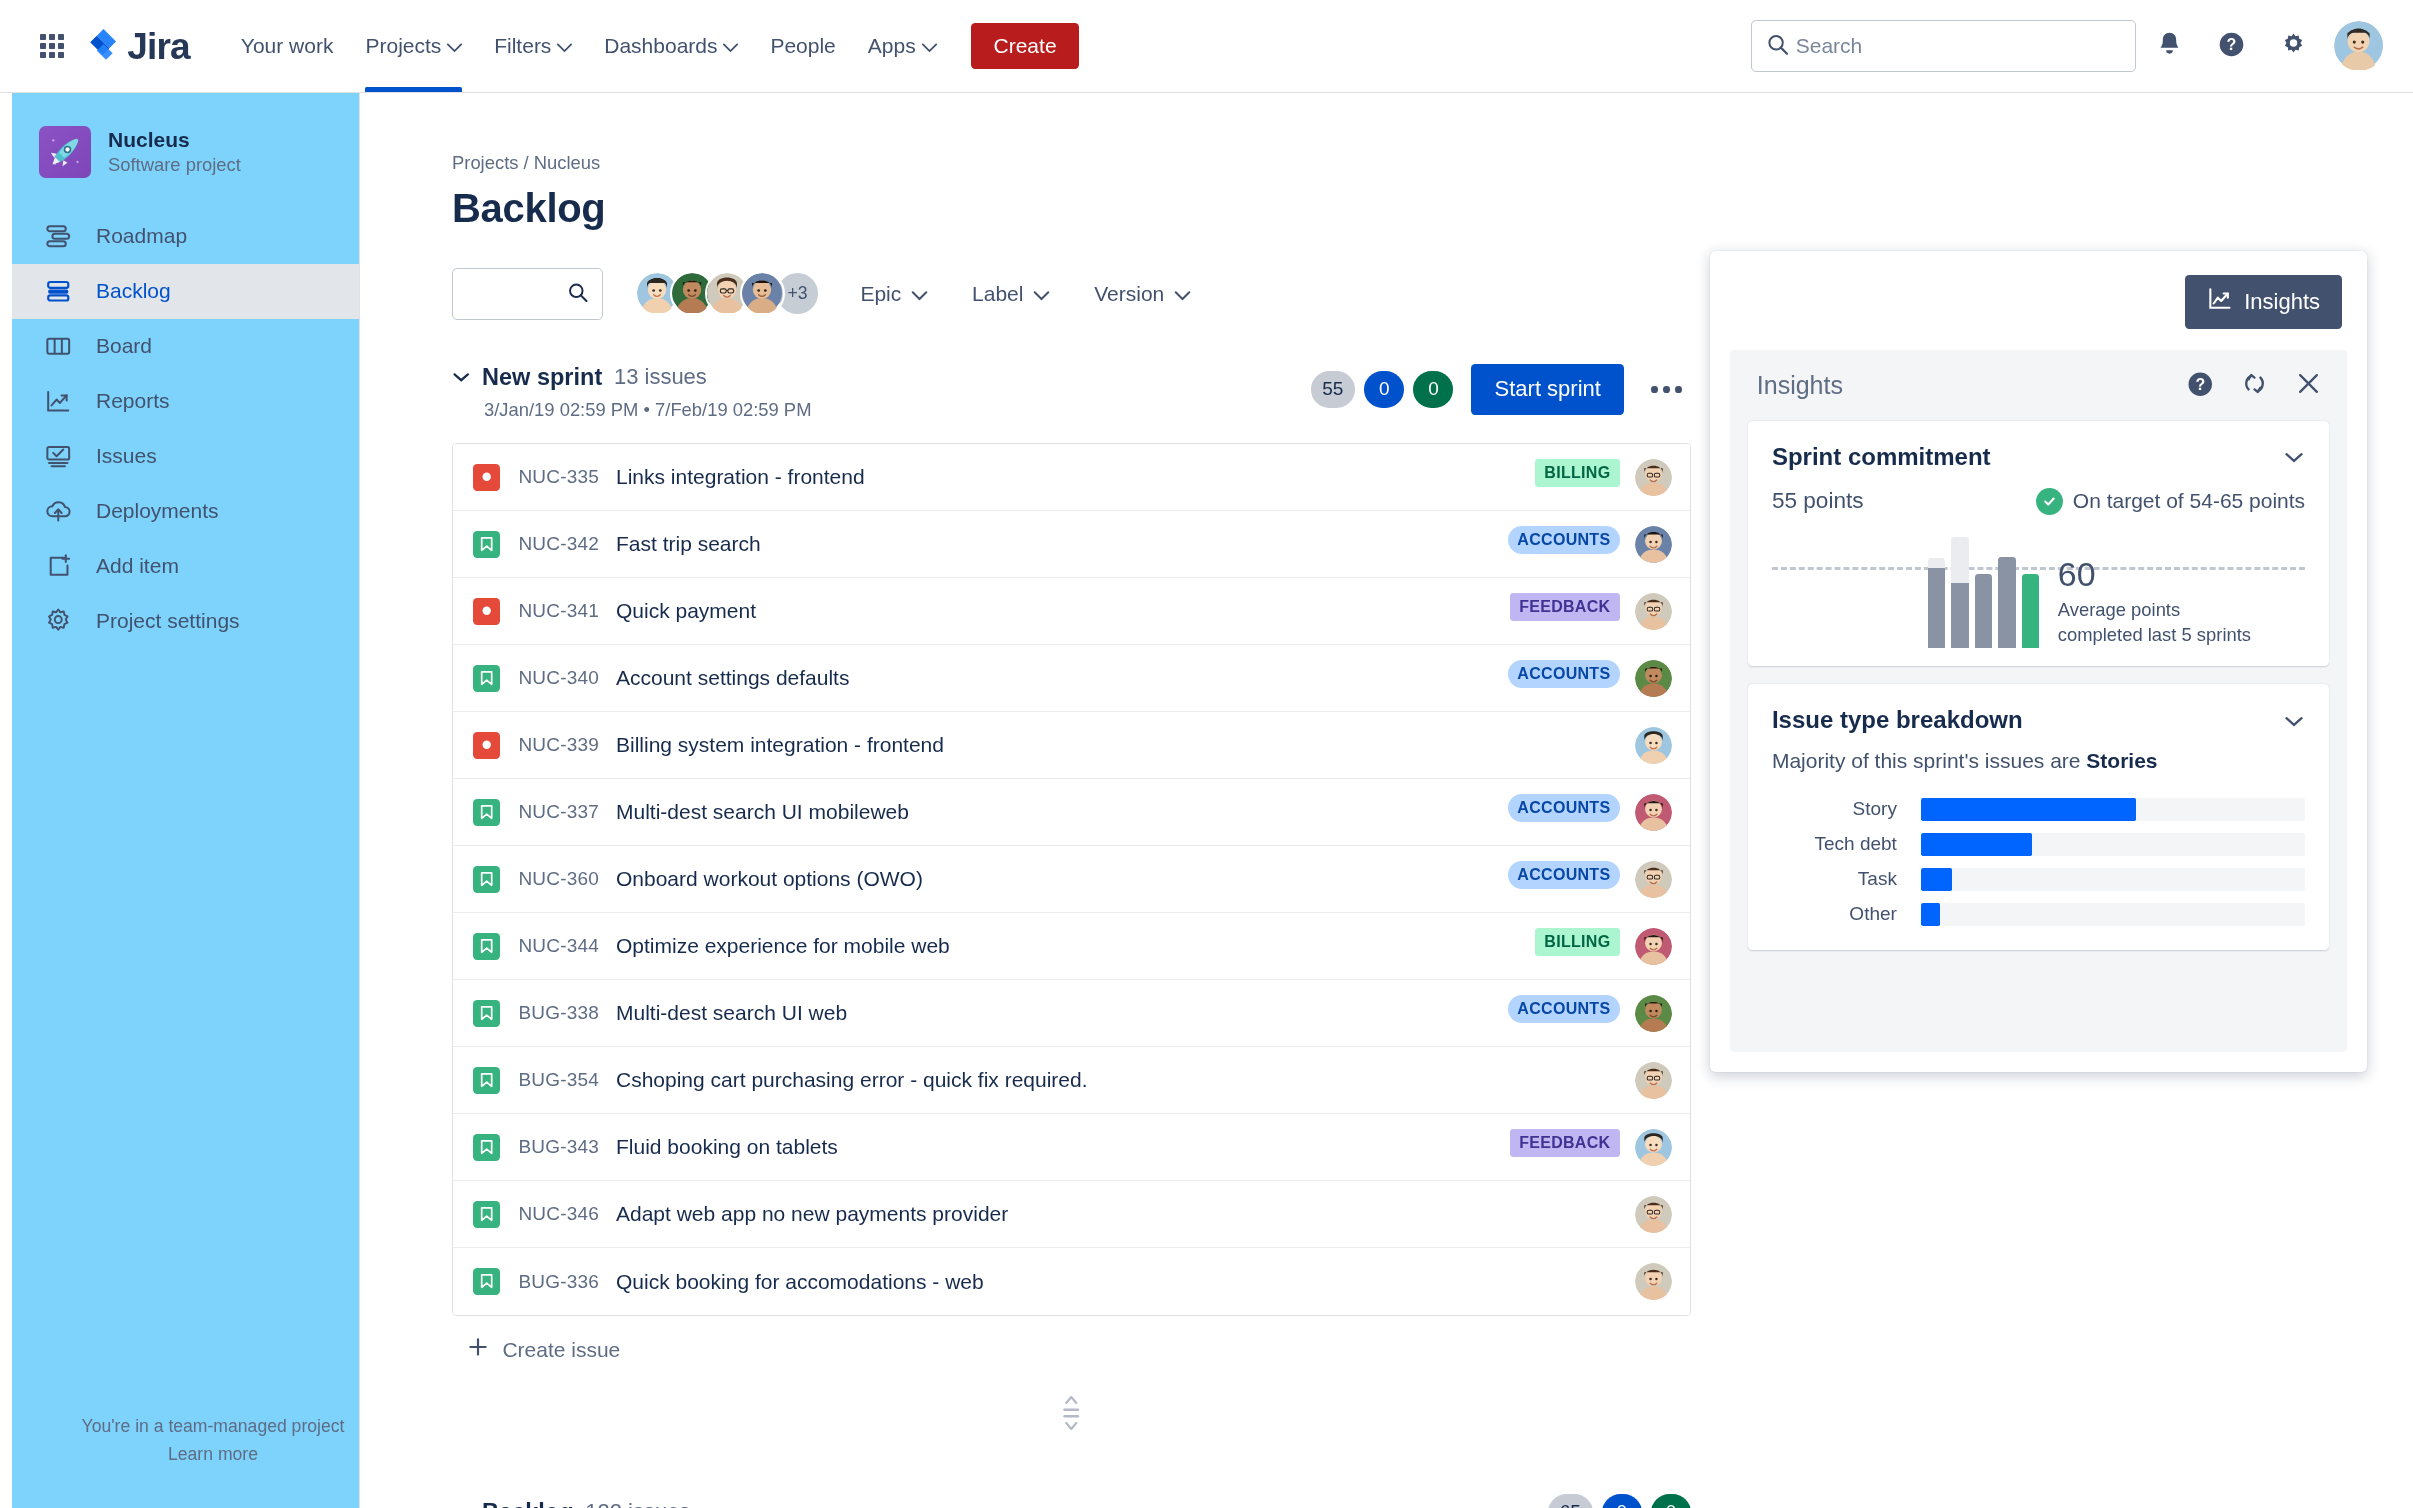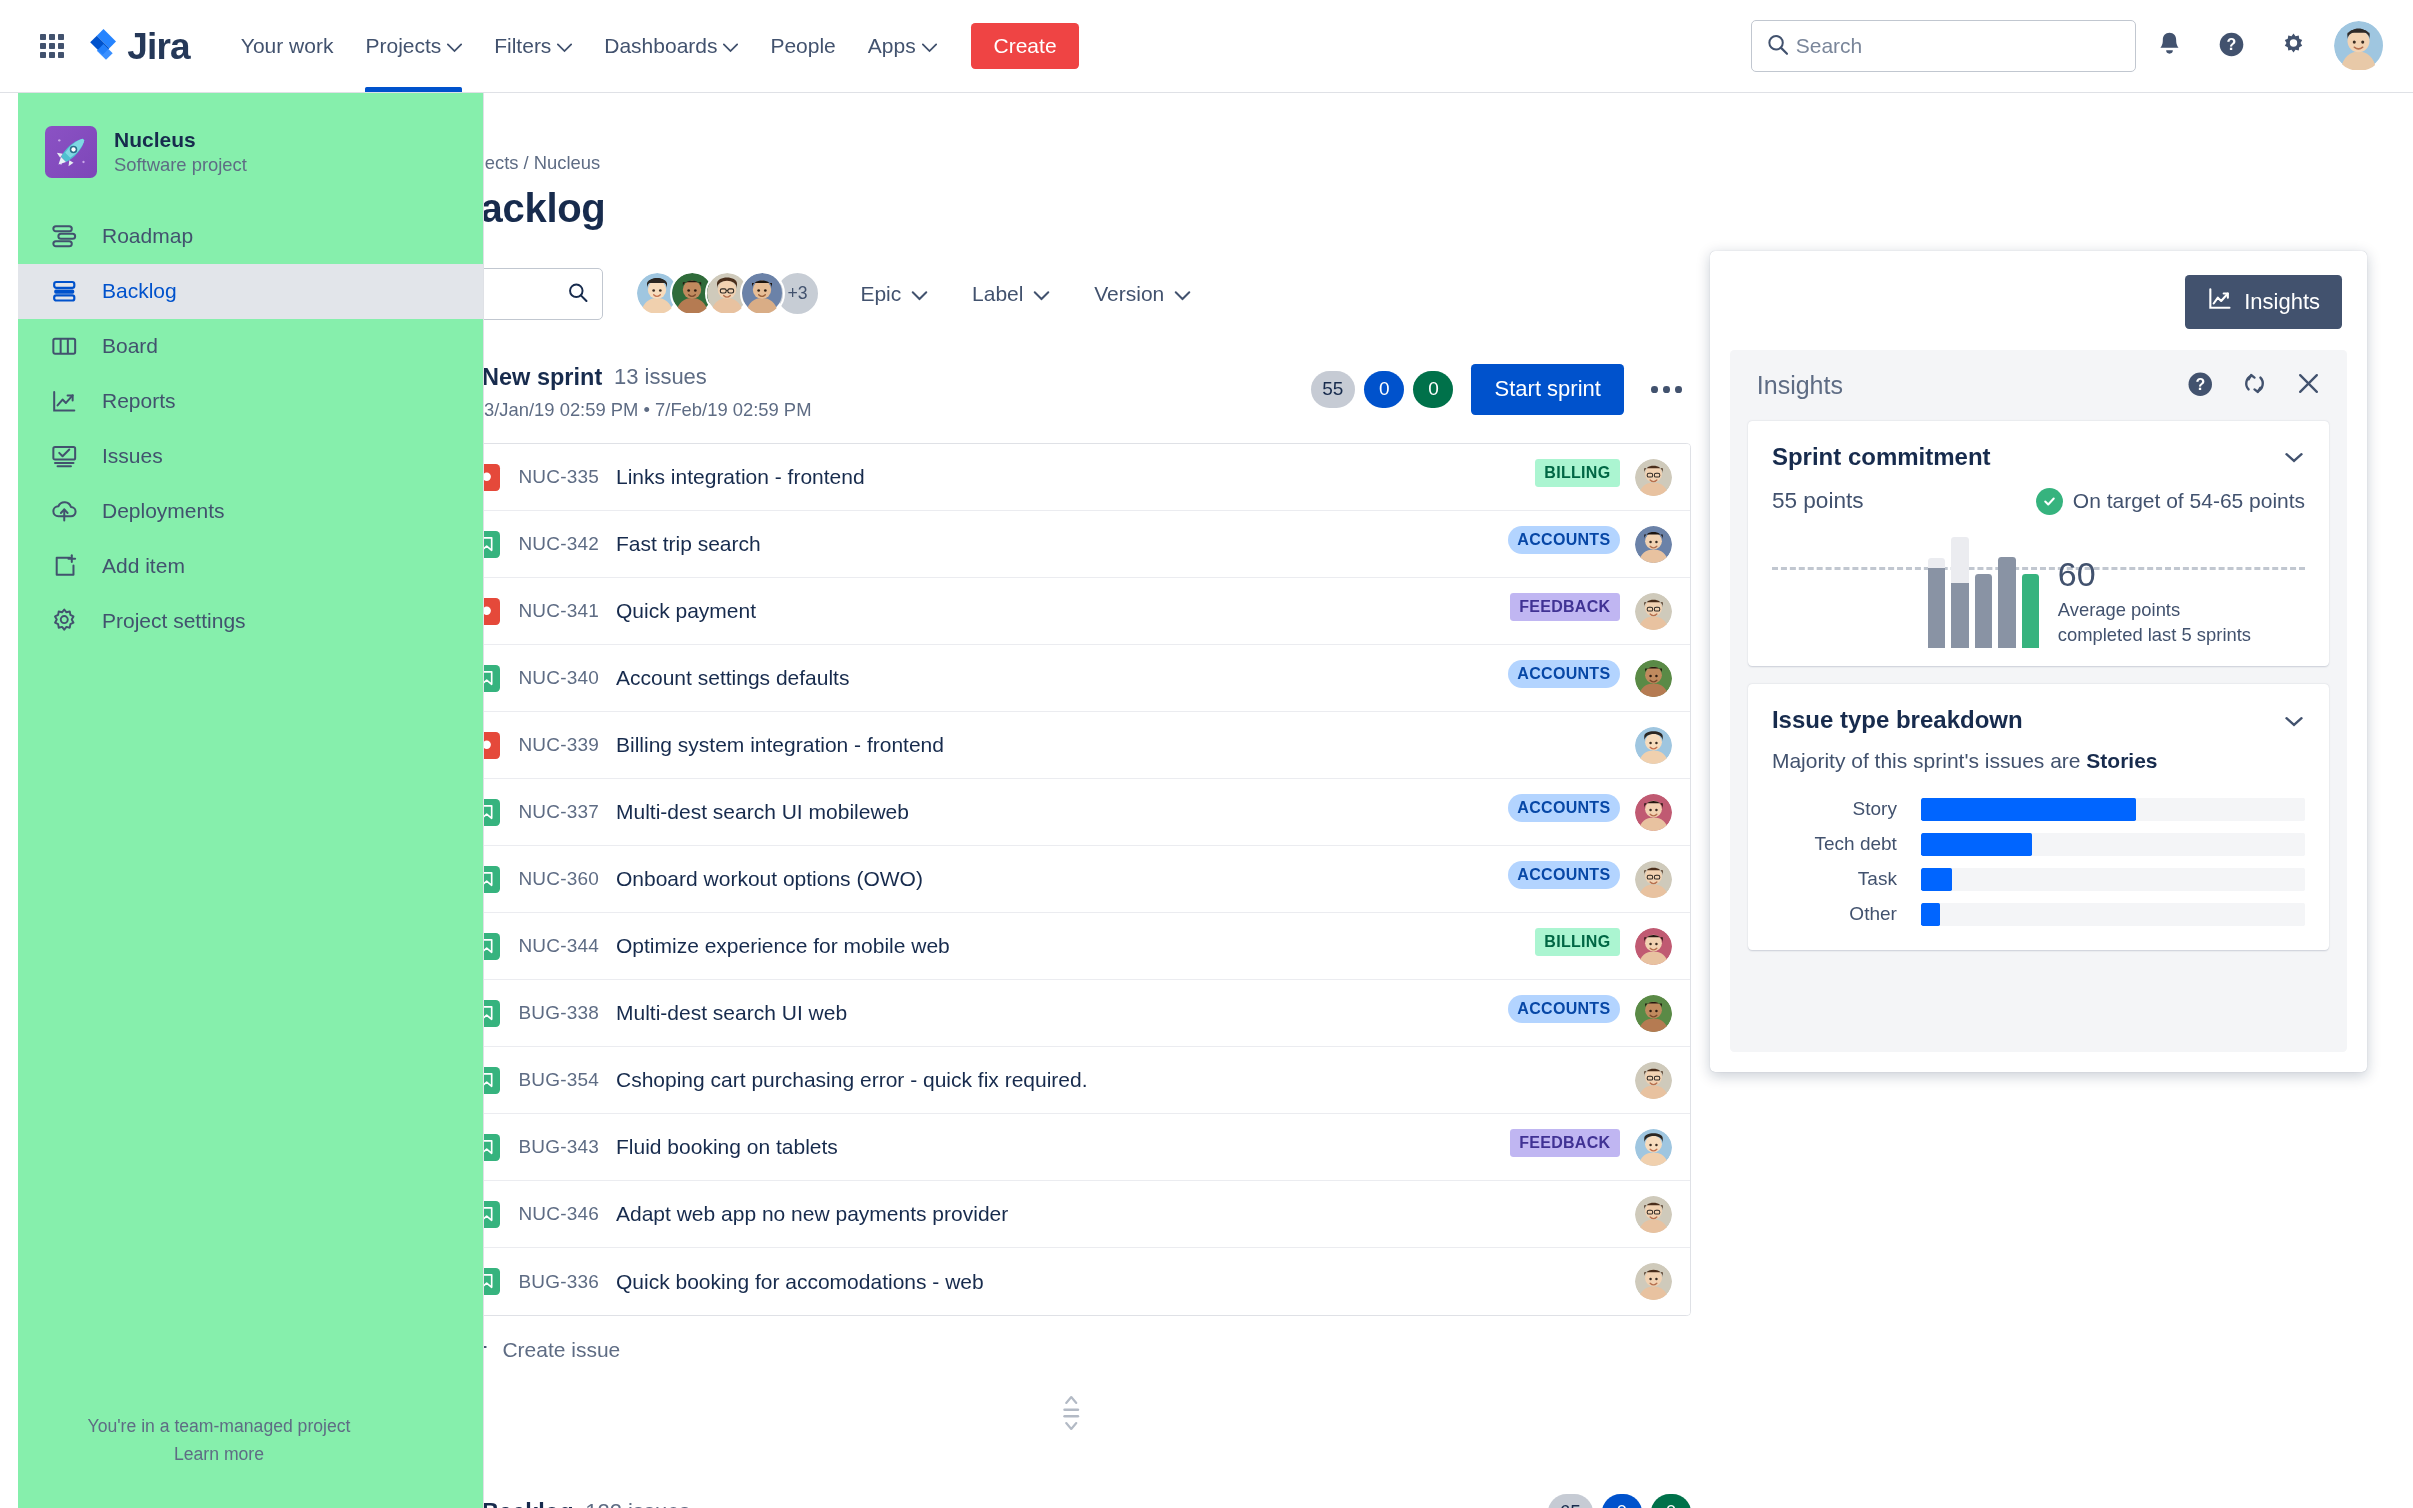--- a/index.html
+++ b/index.html
@@ -48,21 +48,21 @@
     white-space: nowrap;
   }
   .nav-item.active::after {
     content: ""; position: absolute; left: 16px; right: 16px; bottom: 0;
     height: 5px; background: #0052cc; border-radius: 1.7px 1.7px 0 0;
   }
   .caret { font-size: 13.4px; color: #42526e; line-height: 1; transform: translateY(1.7px); }
   .caret svg { display:block; }
 
   .create-btn {
-    margin-left: 18.4px; background: #ef4444; color: #fff;
+    margin-left: 18.4px; background: #b91c1c; color: #fff;
     font-size: 21px; font-weight: 500; border: none; border-radius: 4.2px;
     padding: 11px 22.6px; cursor: pointer; white-space: nowrap;
   }
 
   .nav-right { margin-left: auto; display: flex; align-items: center; gap: 0; }
   .search-wrap {
     position: relative; width: 385px; height: 52px;
     border: 1.7px solid #c1c7d0; border-radius: 5px; background: #fff;
     display: flex; align-items: center; padding-left: 44px;
   }
@@ -76,22 +76,22 @@
     width: 55px; height: 55px; display: flex; align-items: center; justify-content: center;
     border-radius: 50%; cursor: pointer; margin-left: 6.7px;
   }
   .avatar-nav {
     width: 52px; height: 52px; border-radius: 50%; margin-left: 11.7px; cursor: pointer;
     overflow: hidden; flex: none; border: 1.7px solid #fff;
   }
 
   
   .sidebar {
-    position: absolute; top: 93px; left: 18px; width: 466px; height: 1415px;
-    background: #86efac; border-right: 1.7px solid #dfe1e6;
+    position: absolute; top: 93px; left: 12px; width: 348px; height: 1415px;
+    background: #7dd3fc; border-right: 1.7px solid #dfe1e6;
     padding-top: 25px; z-index: 20;
   }
   .proj-head { display: flex; align-items: center; gap: 17px; padding: 8.4px 0 8.4px 27px; cursor: pointer; }
   .proj-avatar {
     width: 52px; height: 52px; border-radius: 6.7px; flex: none;
     background: linear-gradient(135deg,#8b52c4 0%,#7d46b8 100%);
     display: flex; align-items: center; justify-content: center; position: relative; overflow: hidden;
   }
   .proj-name { font-size: 21px; font-weight: 700; color: #172b4d; line-height: 1.15; }
   .proj-type { font-size: 18.4px; color: #5e6c84; line-height: 1.3; margin-top: 1.7px; }

